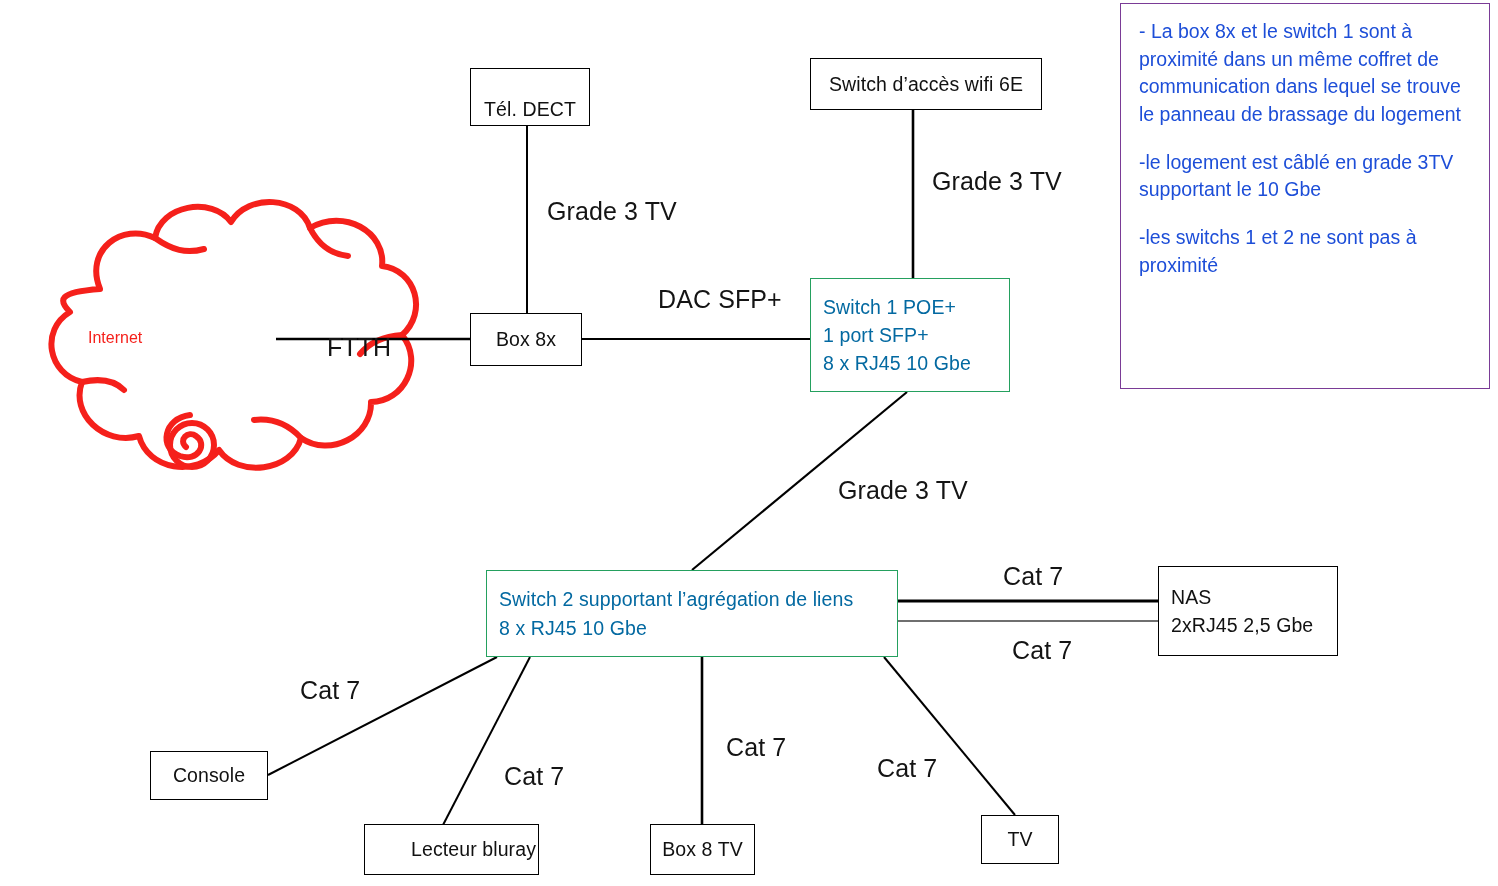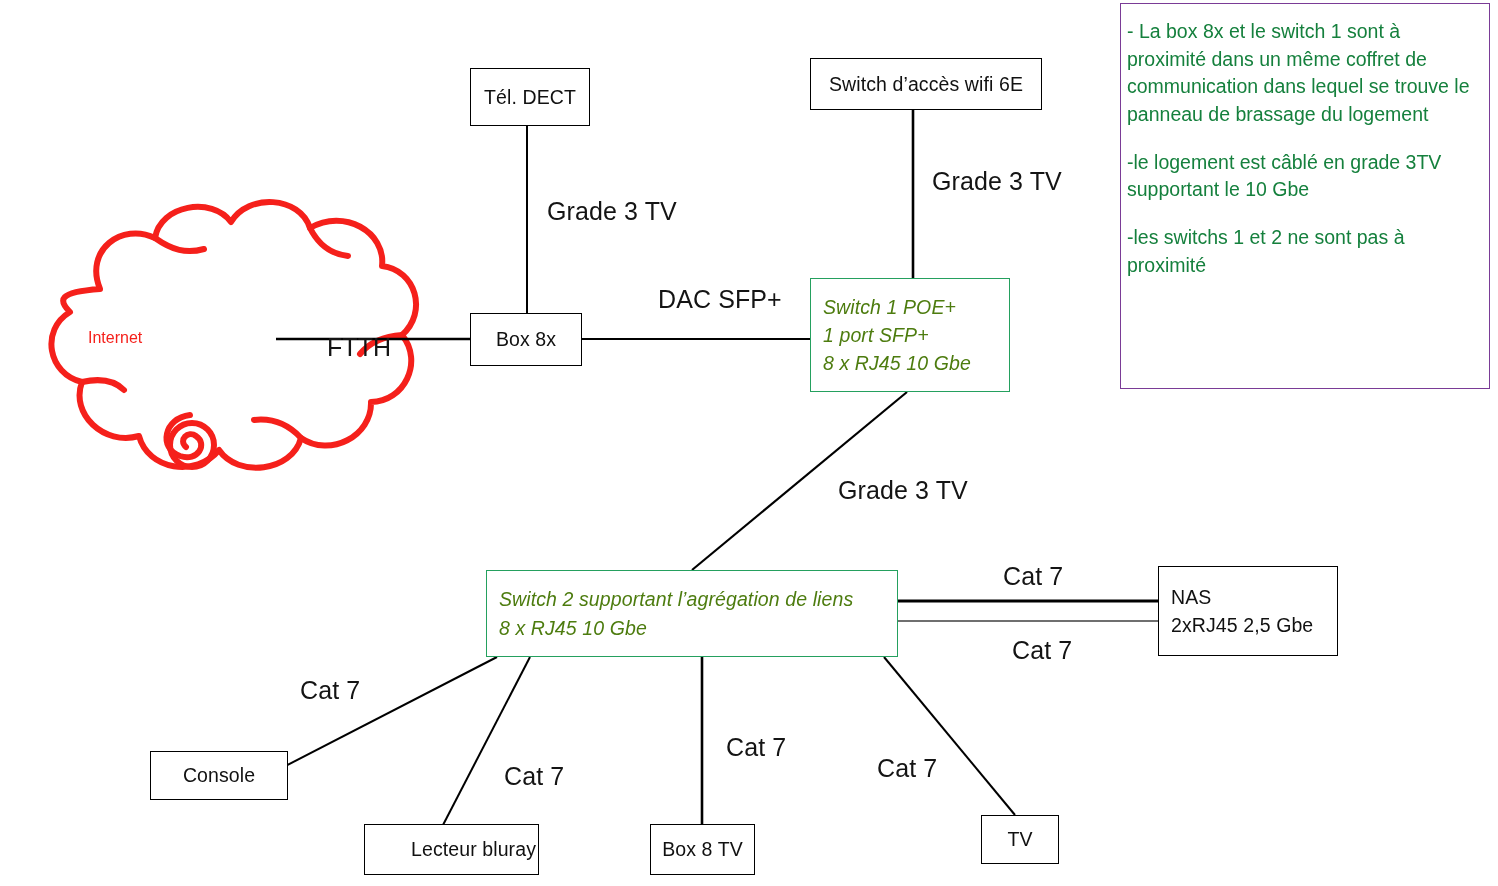--- a/index.html
+++ b/index.html
@@ -33,22 +33,21 @@
     justify-content: center;
     color: #111111;
     font-size: 19.5px;
     line-height: 1.45;
     letter-spacing: 0.1px;
     padding: 2px 12px;
   }
   .node.center { align-items: center; padding-left: 4px; padding-right: 4px; }
   .node.green {
     border-color: #24A05E;
-    color: #4d7c0f;
-    font-style: italic;
+    color: #0369a1;
   }
   .node .ln { white-space: nowrap; }
   .edge-label {
     position: absolute;
     color: #141414;
     font-size: 25px;
     white-space: nowrap;
     letter-spacing: 0.1px;
   }
   .cloud-label {
@@ -59,22 +58,22 @@
   }
   #notes {
     position: absolute;
     left: 1120px;
     top: 3px;
     width: 370px;
     height: 386px;
     box-sizing: border-box;
     border: 1.6px solid #7A3B96;
     background: #ffffff;
-    padding: 14px 18px 10px 6px;
-    color: #15803d;
+    padding: 14px 18px 10px 18px;
+    color: #1d4ed8;
     font-size: 19.5px;
     line-height: 1.42;
   }
   #notes p { margin: 0 0 20px 0; }
   #notes p:last-child { margin-bottom: 0; }
 </style>
 </head>
 <body>
 
 <div id="canvas">
@@ -126,21 +125,21 @@
 
     <line x1="530" y1="657" x2="443" y2="825" stroke="#000000" stroke-width="2"></line>
 
     <line x1="702" y1="657" x2="702" y2="824" stroke="#000000" stroke-width="2.6"></line>
 
     <line x1="884" y1="657" x2="1015" y2="815" stroke="#000000" stroke-width="2"></line>
   </svg>
 
   <div class="cloud-label" style="left:88px; top:329px;">Internet</div>
 
-  <div class="node center" style="left:470px; top:68px; width:120px; height:58px;">
+  <div class="node center" style="left:470px; top:68px; width:120px; height:58px;justify-content:flex-end;">
     <span class="ln">Tél. DECT</span>
   </div>
 
   <div class="node center" style="left:810px; top:58px; width:232px; height:52px;">
     <span class="ln">Switch d’accès wifi 6E</span>
   </div>
 
   <div class="node center" style="left:470px; top:313px; width:112px; height:53px;">
     <span class="ln">Box 8x</span>
   </div>
@@ -154,21 +153,21 @@
   <div class="node green" style="left:486px; top:570px; width:412px; height:87px;">
     <span class="ln">Switch 2 supportant l’agrégation de liens</span>
     <span class="ln">8 x RJ45 10 Gbe</span>
   </div>
 
   <div class="node" style="left:1158px; top:566px; width:180px; height:90px;">
     <span class="ln">NAS</span>
     <span class="ln">2xRJ45 2,5 Gbe</span>
   </div>
 
-  <div class="node center" style="left:150px; top:751px; width:138px; height:49px;">
+  <div class="node center" style="left:150px; top:751px; width:118px; height:49px;">
     <span class="ln">Console</span>
   </div>
 
   <div class="node center" style="left:364px; top:824px; width:175px; height:51px;padding-left:48px;">
     <span class="ln">Lecteur bluray</span>
   </div>
 
   <div class="node center" style="left:650px; top:824px; width:105px; height:51px;">
     <span class="ln">Box 8 TV</span>
   </div>

